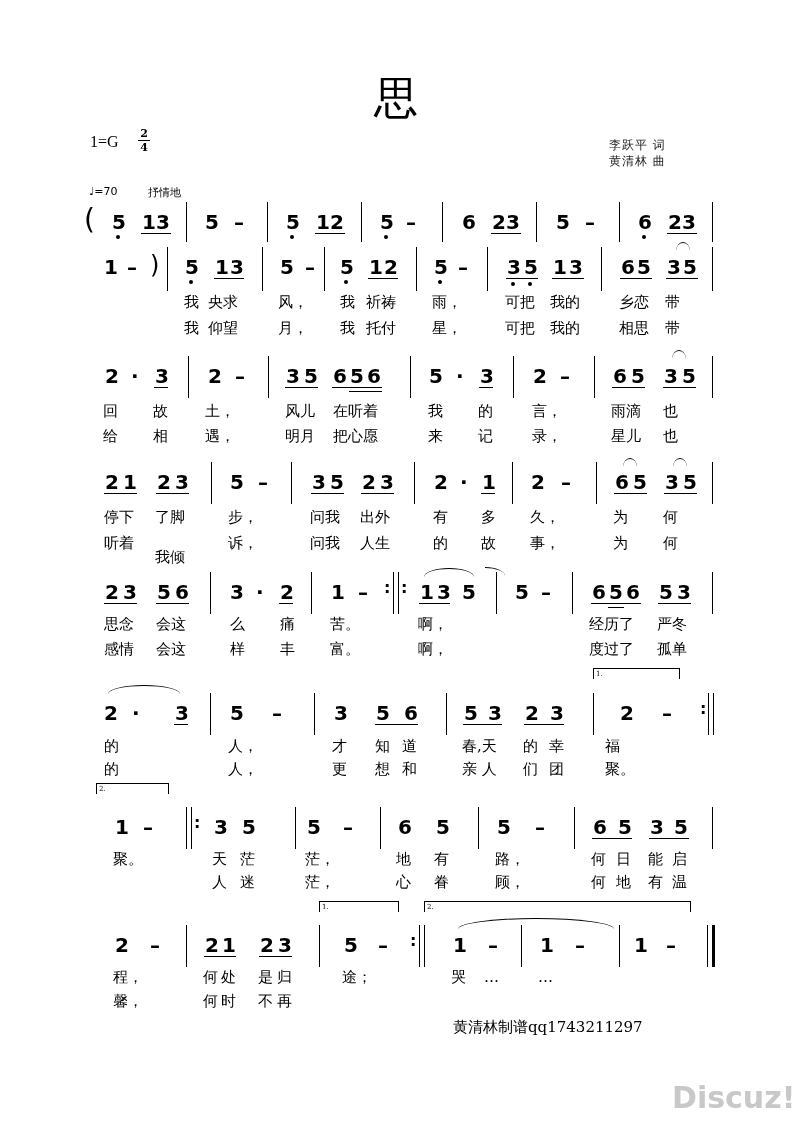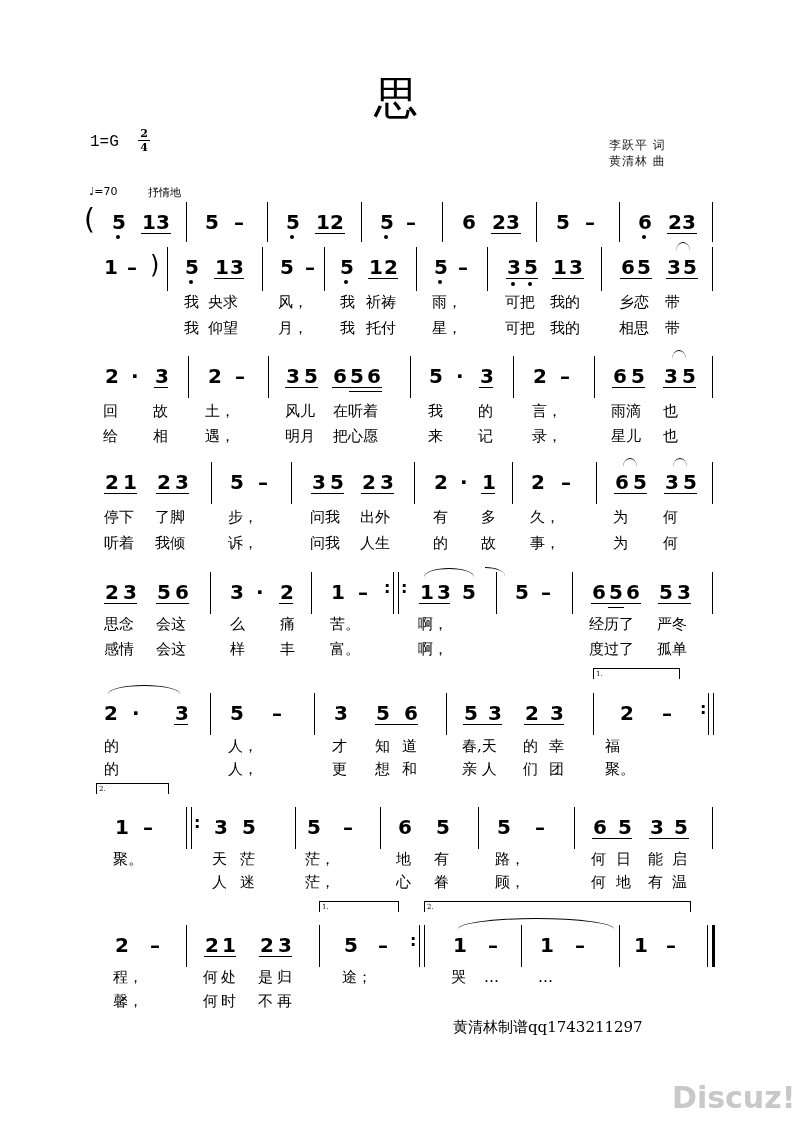--- a/index.html
+++ b/index.html
@@ -1,19 +1,19 @@
 <!DOCTYPE html>
 <html><head>
 <meta charset="utf-8">
 <style>
   html, body { margin: 0; padding: 0; background: #ffffff; }
   body { width: 792px; height: 1121px; position: relative; overflow: hidden; font-family: "DejaVu Sans", sans-serif; color: #000; }
   .abs { position: absolute; }
   .title { left: 0; width: 792px; top: 72px; text-align: center; font-size: 44px; font-family: "DejaVu Sans", sans-serif; line-height: 52px; }
-  .key { left: 90px; top: 133px; font-family: Liberation Mono, monospace; font-size: 16px; }
+  .key { left: 90px; top: 133px; font-family: Liberation Serif, serif; font-size: 16px; }
   .timesig { left: 138px; top: 128px; font-family: "DejaVu Serif", serif; font-weight: bold; font-size: 11px; line-height: 11px; text-align: center; width: 12px; }
   .timesig .bar { border-top: 1px solid #000; margin: 1px 0; }
   .credit { left: 609px; font-size: 12px; color: #222; letter-spacing: 1px; }
   .tempo { left: 89px; top: 185px; font-size: 11px; }
   .expr { left: 148px; top: 185px; font-size: 11px; }
   .line { position: absolute; left: 0; width: 792px; }
   .n { position: absolute; font-family: "DejaVu Sans", sans-serif; font-weight: bold; font-size: 20px; line-height: 24px; }
   .ul { position: absolute; height: 0; border-top: 1.5px solid #000; }
   .dot { position: absolute; width: 4px; height: 4px; background: #000; border-radius: 50%; }
   .bl { position: absolute; width: 0; border-left: 1.3px solid #000; }
@@ -248,21 +248,21 @@
   <span class="ly" style="left:155px;top:508px">了脚</span>
   <span class="ly" style="left:228px;top:508px">步，</span>
   <span class="ly" style="left:310px;top:508px">问我</span>
   <span class="ly" style="left:360px;top:508px">出外</span>
   <span class="ly" style="left:433px;top:508px">有</span>
   <span class="ly" style="left:481px;top:508px">多</span>
   <span class="ly" style="left:530px;top:508px">久，</span>
   <span class="ly" style="left:613px;top:508px">为</span>
   <span class="ly" style="left:663px;top:508px">何</span>
   <span class="ly" style="left:104px;top:534px">听着</span>
-  <span class="ly" style="left:155px;top:534px">我倾</span>
+  <span class="ly" style="left:155px;top:548px">我倾</span>
   <span class="ly" style="left:228px;top:534px">诉，</span>
   <span class="ly" style="left:310px;top:534px">问我</span>
   <span class="ly" style="left:360px;top:534px">人生</span>
   <span class="ly" style="left:433px;top:534px">的</span>
   <span class="ly" style="left:481px;top:534px">故</span>
   <span class="ly" style="left:530px;top:534px">事，</span>
   <span class="ly" style="left:613px;top:534px">为</span>
   <span class="ly" style="left:663px;top:534px">何</span>
 </div>
 

